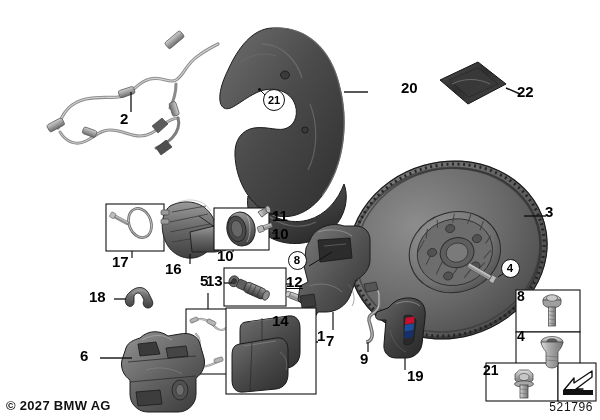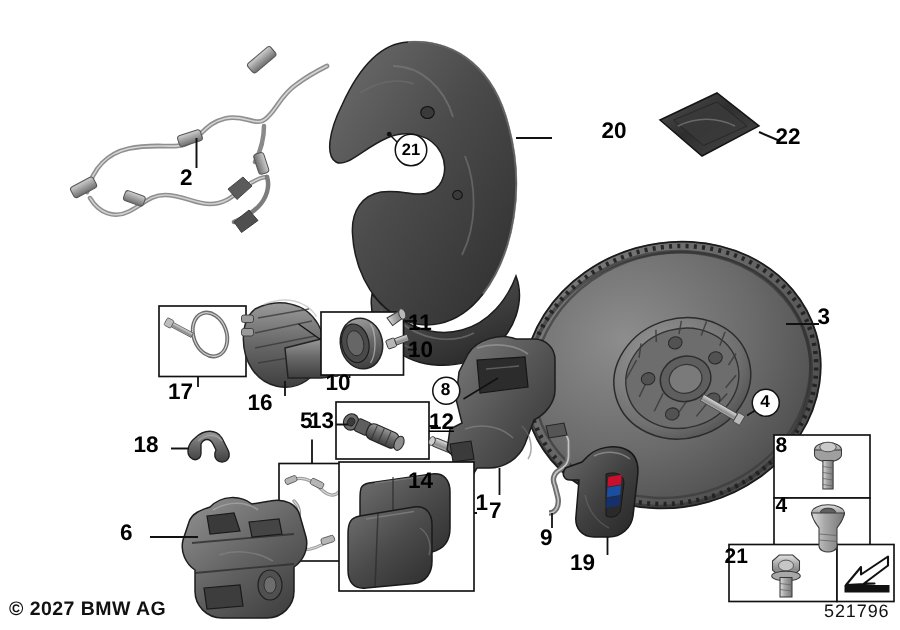--- a/index.html
+++ b/index.html
@@ -489,21 +489,21 @@
     <div class="lbl" style="left: 360px; top: 351px;">9</div>
     <div class="lbl" style="left: 272px; top: 226px; text-align: center;">10</div>
     <div class="lbl" style="left: 272px; top: 208px;">11</div>
     <div class="lbl" style="left: 286px; top: 274px; text-decoration: underline;">12</div>
     <div class="lbl" style="left: 206px; top: 273px;">13</div>
     <div class="lbl" style="left: 272px; top: 313px;">14</div>
     <div class="lbl" style="left: 217px; top: 248px;">10</div>
     <div class="lbl" style="left: 165px; top: 261px;">16</div>
     <div class="lbl" style="left: 112px; top: 254px; text-align: center;">17</div>
     <div class="lbl" style="left: 89px; top: 289px;">18</div>
-    <div class="lbl" style="left: 380px; top: 368px;">19</div>
+    <div class="lbl" style="left: 407px; top: 368px;">19</div>
     <div class="lbl" style="left: 366px; top: 80px; margin-left: 35px;">20</div>
     <div class="circ wide" style="left: 263px; top: 89px;">21</div>
     <div class="lbl" style="left: 517px; top: 84px; text-align: right;">22</div>
     <div class="lbl sm" style="left: 517px; top: 289px;">8</div>
     <div class="lbl sm" style="left: 517px; top: 329px;">4</div>
     <div class="lbl sm" style="left: 483px; top: 363px;">21</div>
   </div>
 
 <div class="copy">© 2027 BMW AG</div>
 <div class="partno">521796</div>

